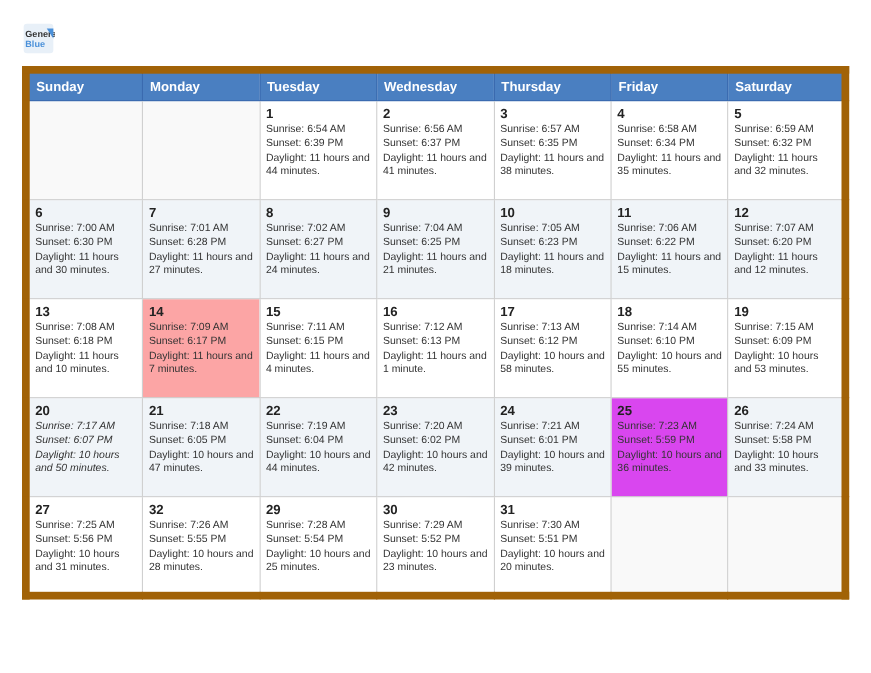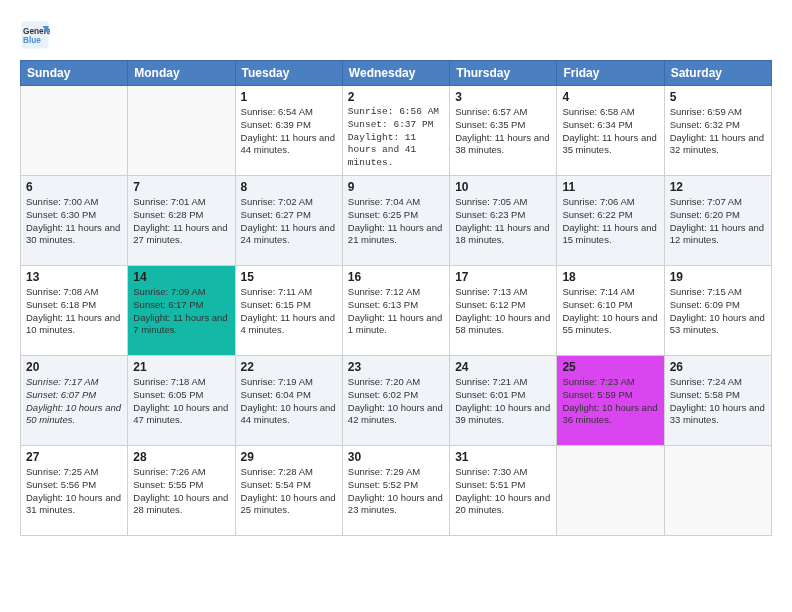--- a/index.html
+++ b/index.html
@@ -33,21 +33,21 @@
       font-weight: normal;
       color: #333;
     }
     .location {
       font-size: 14px;
       color: #555;
     }
     .calendar {
       width: 100%;
       border-collapse: collapse;
-      border: 1px solid #a16207;
+      border: 7px solid #a16207;
     }
     .calendar th {
       background: #4a7fc1;
       color: #fff;
       font-size: 12px;
       font-weight: bold;
       padding: 5px 6px;
       border: 1px solid #3a6aaf;
       text-align: left;
     }
@@ -121,21 +121,21 @@
         <td class="empty-cell"></td>
         <td class="empty-cell"></td>
         <td style="background: rgb(255, 255, 255);">
           <span class="day-num">1</span>
           <div class="day-info" style="white-space: pre-line;">Sunrise: 6:54 AM
 Sunset: 6:39 PM
 Daylight: 11 hours and 44 minutes.</div>
         </td>
         <td style="background: rgb(255, 255, 255);">
           <span class="day-num">2</span>
-          <div class="day-info" style="white-space: pre-line; font-family: Liberation Mono, monospace;">Sunrise: 6:56 AM
+          <div class="day-info" style="white-space: pre-line;">Sunrise: 6:56 AM
 Sunset: 6:37 PM
 Daylight: 11 hours and 41 minutes.</div>
         </td>
         <td style="background: rgb(255, 255, 255);">
           <span class="day-num">3</span>
           <div class="day-info" style="white-space: pre-line;">Sunrise: 6:57 AM
 Sunset: 6:35 PM
 Daylight: 11 hours and 38 minutes.</div>
         </td>
         <td style="background: rgb(255, 255, 255);">
@@ -195,21 +195,21 @@
 Daylight: 11 hours and 12 minutes.</div>
         </td>
       </tr>
       <tr>
         <td style="background: rgb(255, 255, 255);">
           <span class="day-num">13</span>
           <div class="day-info" style="white-space: pre-line;">Sunrise: 7:08 AM
 Sunset: 6:18 PM
 Daylight: 11 hours and 10 minutes.</div>
         </td>
-        <td style="background: #14b8a6;">
+        <td style="background: #fca5a5;">
           <span class="day-num">14</span>
           <div class="day-info" style="white-space: pre-line;">Sunrise: 7:09 AM
 Sunset: 6:17 PM
 Daylight: 11 hours and 7 minutes.</div>
         </td>
         <td style="background: rgb(255, 255, 255);">
           <span class="day-num">15</span>
           <div class="day-info" style="white-space: pre-line;">Sunrise: 7:11 AM
 Sunset: 6:15 PM
 Daylight: 11 hours and 4 minutes.</div>
@@ -284,21 +284,21 @@
         </td>
       </tr>
       <tr>
         <td style="background: rgb(255, 255, 255);">
           <span class="day-num">27</span>
           <div class="day-info" style="white-space: pre-line;">Sunrise: 7:25 AM
 Sunset: 5:56 PM
 Daylight: 10 hours and 31 minutes.</div>
         </td>
         <td style="background: rgb(255, 255, 255);">
-          <span class="day-num">28</span>
+          <span class="day-num">32</span>
           <div class="day-info" style="white-space: pre-line;">Sunrise: 7:26 AM
 Sunset: 5:55 PM
 Daylight: 10 hours and 28 minutes.</div>
         </td>
         <td style="background: rgb(255, 255, 255);">
           <span class="day-num">29</span>
           <div class="day-info" style="white-space: pre-line;">Sunrise: 7:28 AM
 Sunset: 5:54 PM
 Daylight: 10 hours and 25 minutes.</div>
         </td>

